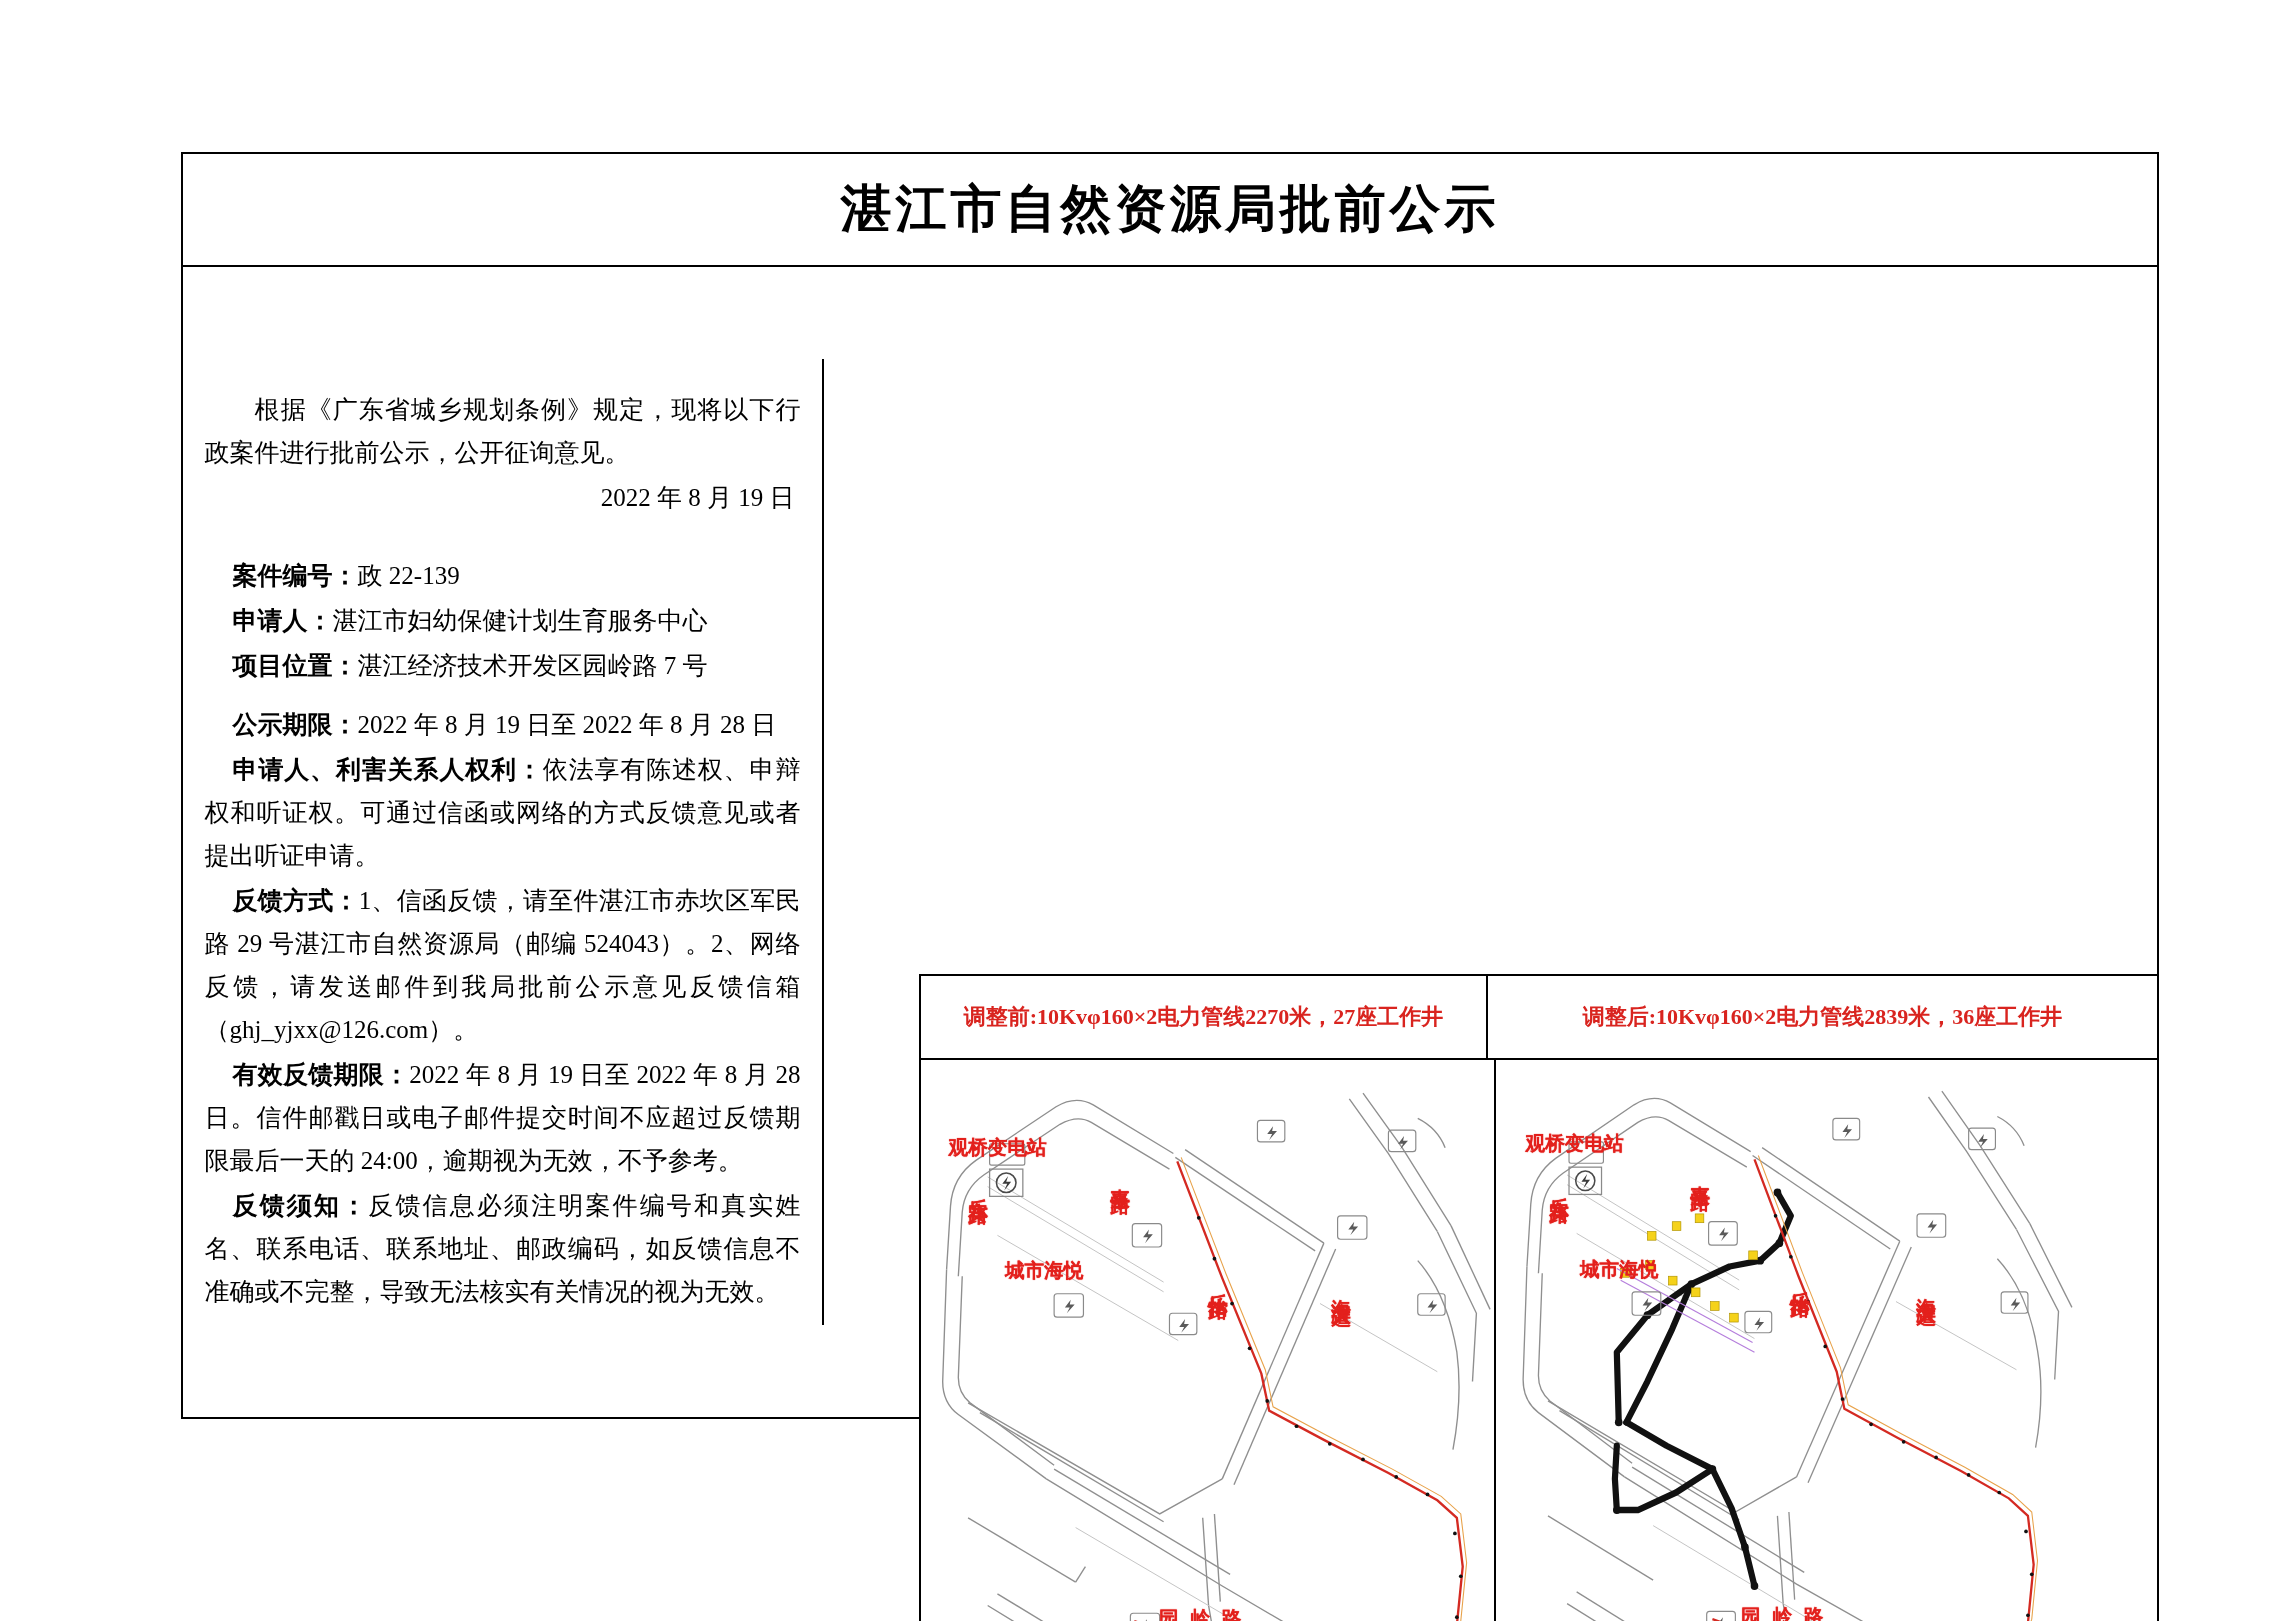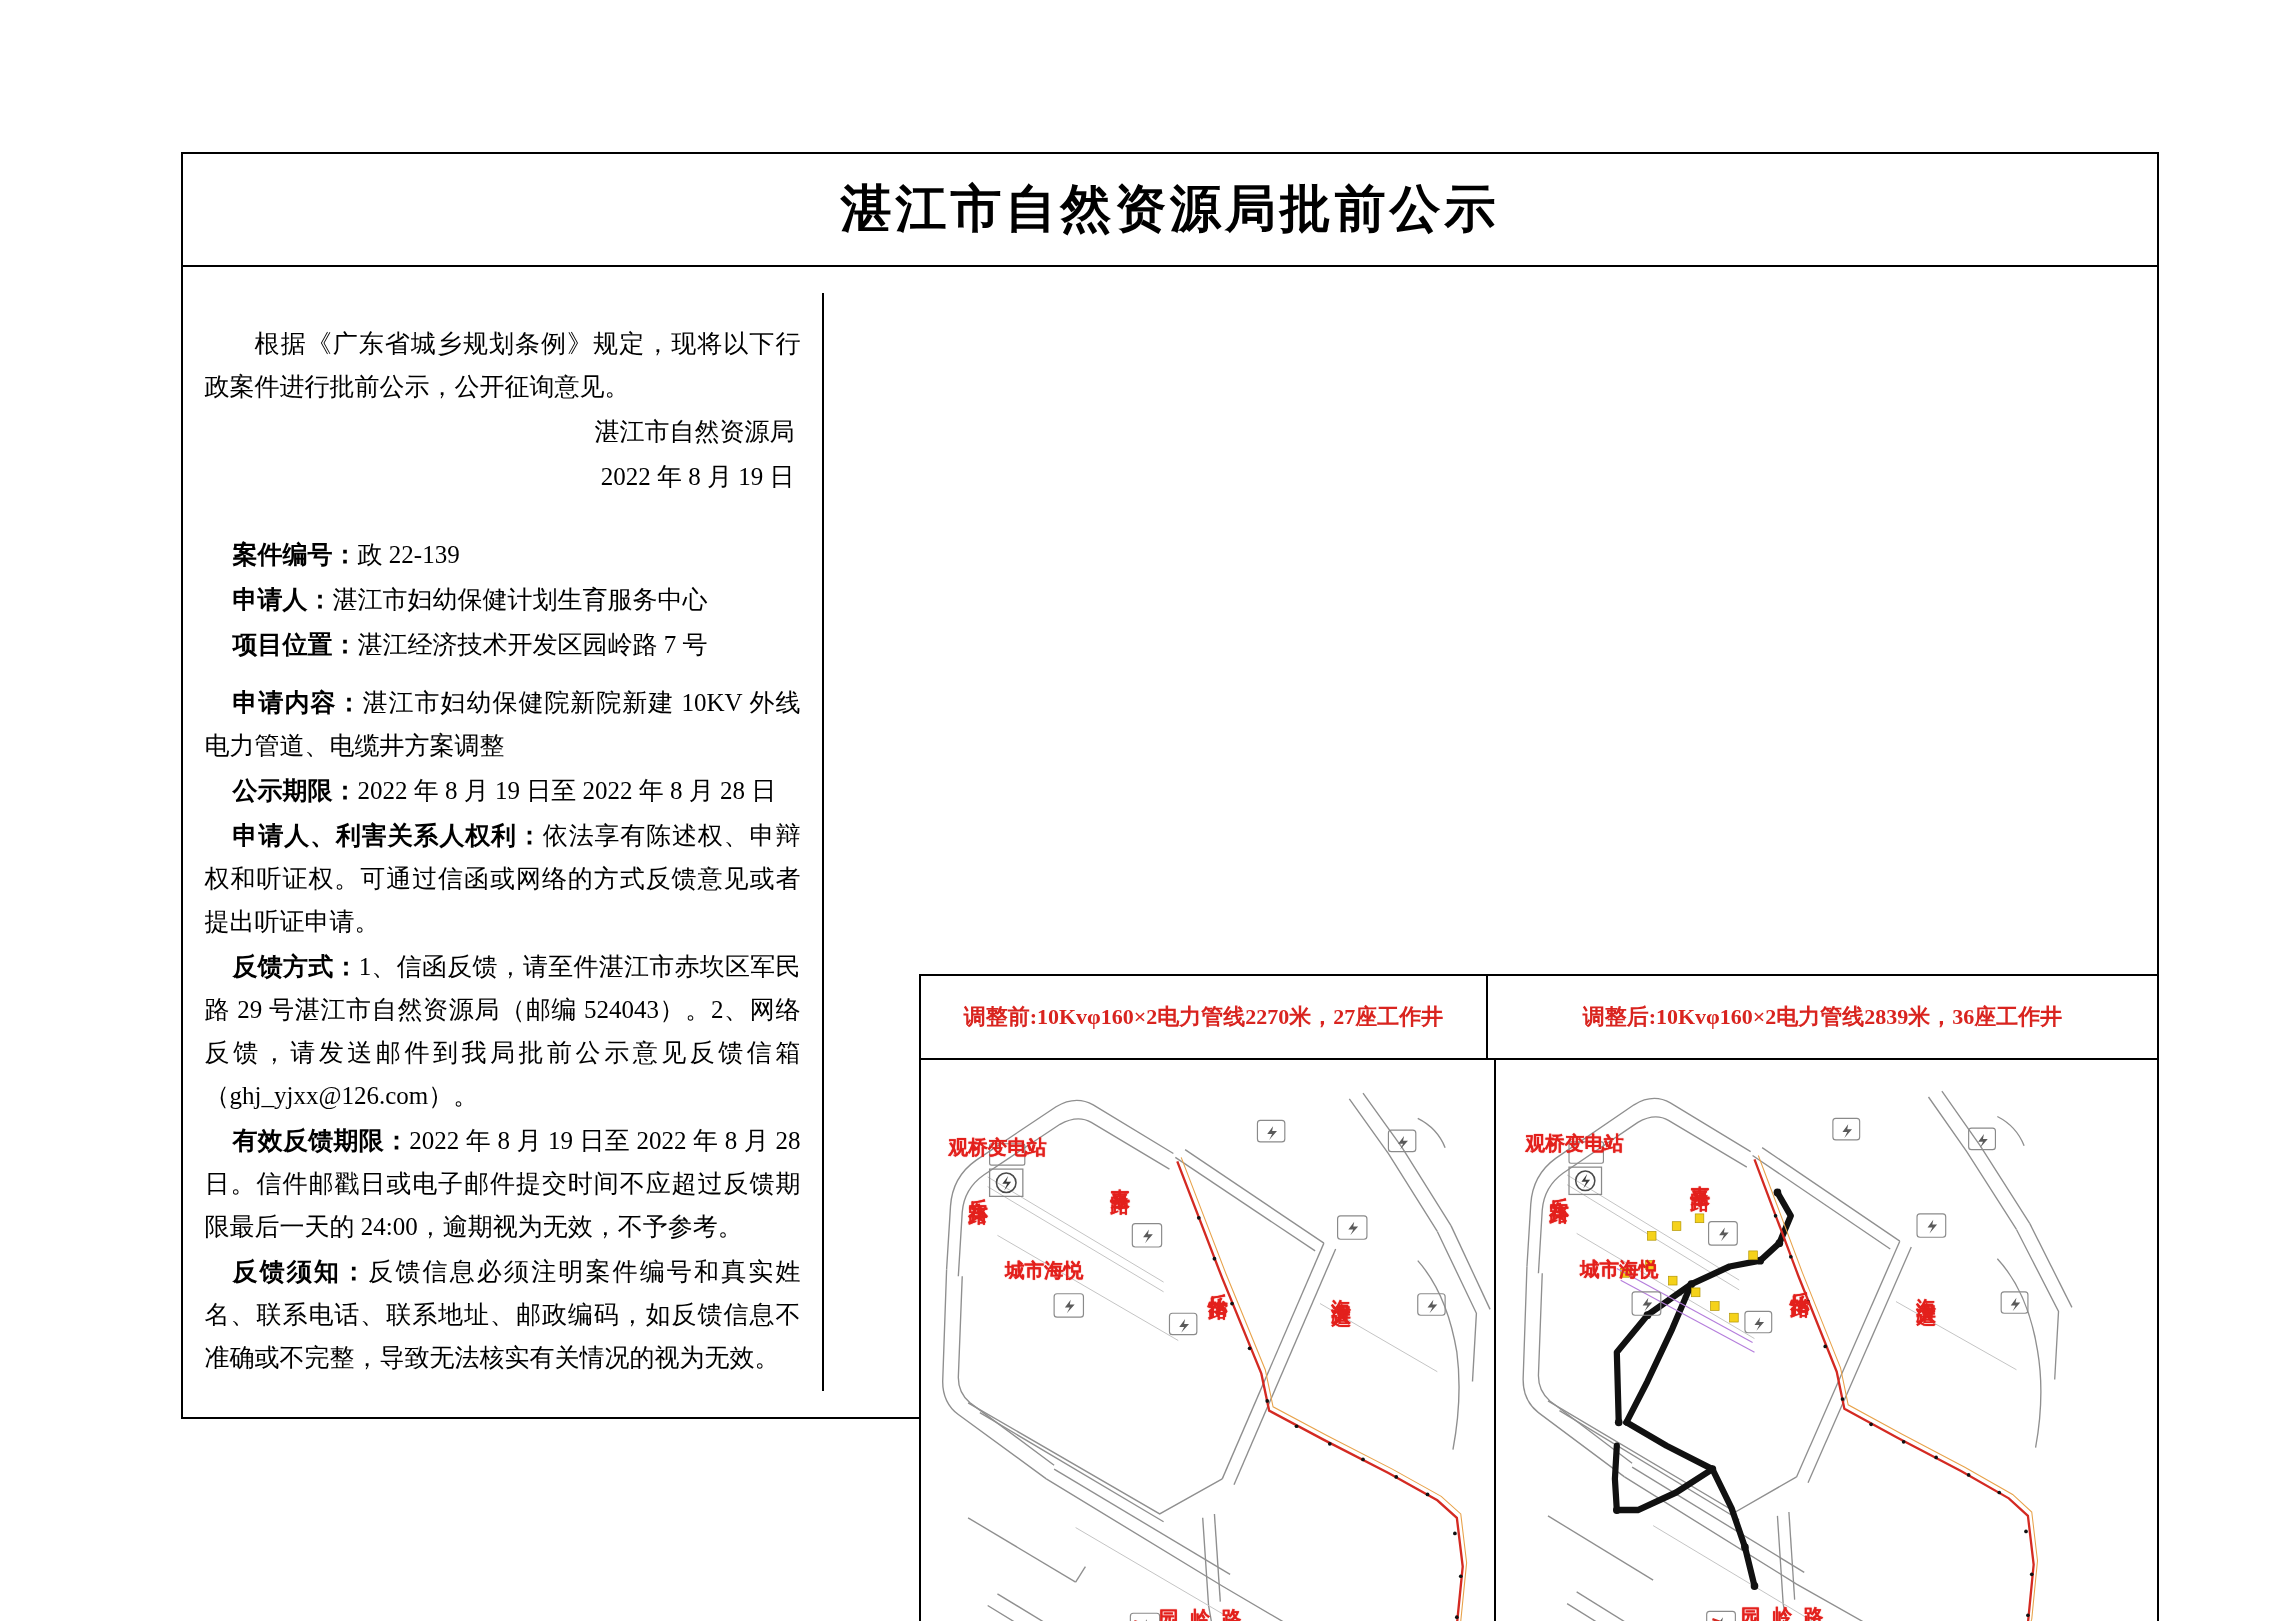--- a/index.html
+++ b/index.html
@@ -153,42 +153,38 @@
 
   <div id="title-band">
     <div id="page-title">湛江市自然资源局批前公示</div>
   </div>
 
   <div id="body-row">
 
     <div id="text-column">
 
       <p class="para indent">根据《广东省城乡规划条例》规定，现将以下行政案件进行批前公示，公开征询意见。</p>
-      <p class="para right">湛江市自然资源局</p>
       <p class="para right">2022 年 8 月 19 日</p>
 
       <div class="gap-md"></div>
 
       <p class="para">
         <span class="lbl">案件编号：</span><span>政 22-139</span>
       </p>
 
       <p class="para">
         <span class="lbl">申请人：</span><span>湛江市妇幼保健计划生育服务中心</span>
       </p>
 
       <p class="para">
         <span class="lbl">项目位置：</span><span>湛江经济技术开发区园岭路 7 号</span>
       </p>
 
       <div class="gap-sm"></div>
 
-      <p class="para">
-        <span class="lbl">申请内容：</span><span>湛江市妇幼保健院新院新建 10KV 外线电力管道、电缆井方案调整</span>
-      </p>
 
       <p class="para">
         <span class="lbl">公示期限：</span><span>2022 年 8 月 19 日至 2022 年 8 月 28 日</span>
       </p>
 
       <p class="para">
         <span class="lbl">申请人、利害关系人权利：</span><span>依法享有陈述权、申辩权和听证权。可通过信函或网络的方式反馈意见或者提出听证申请。</span>
       </p>
 
       <p class="para">

